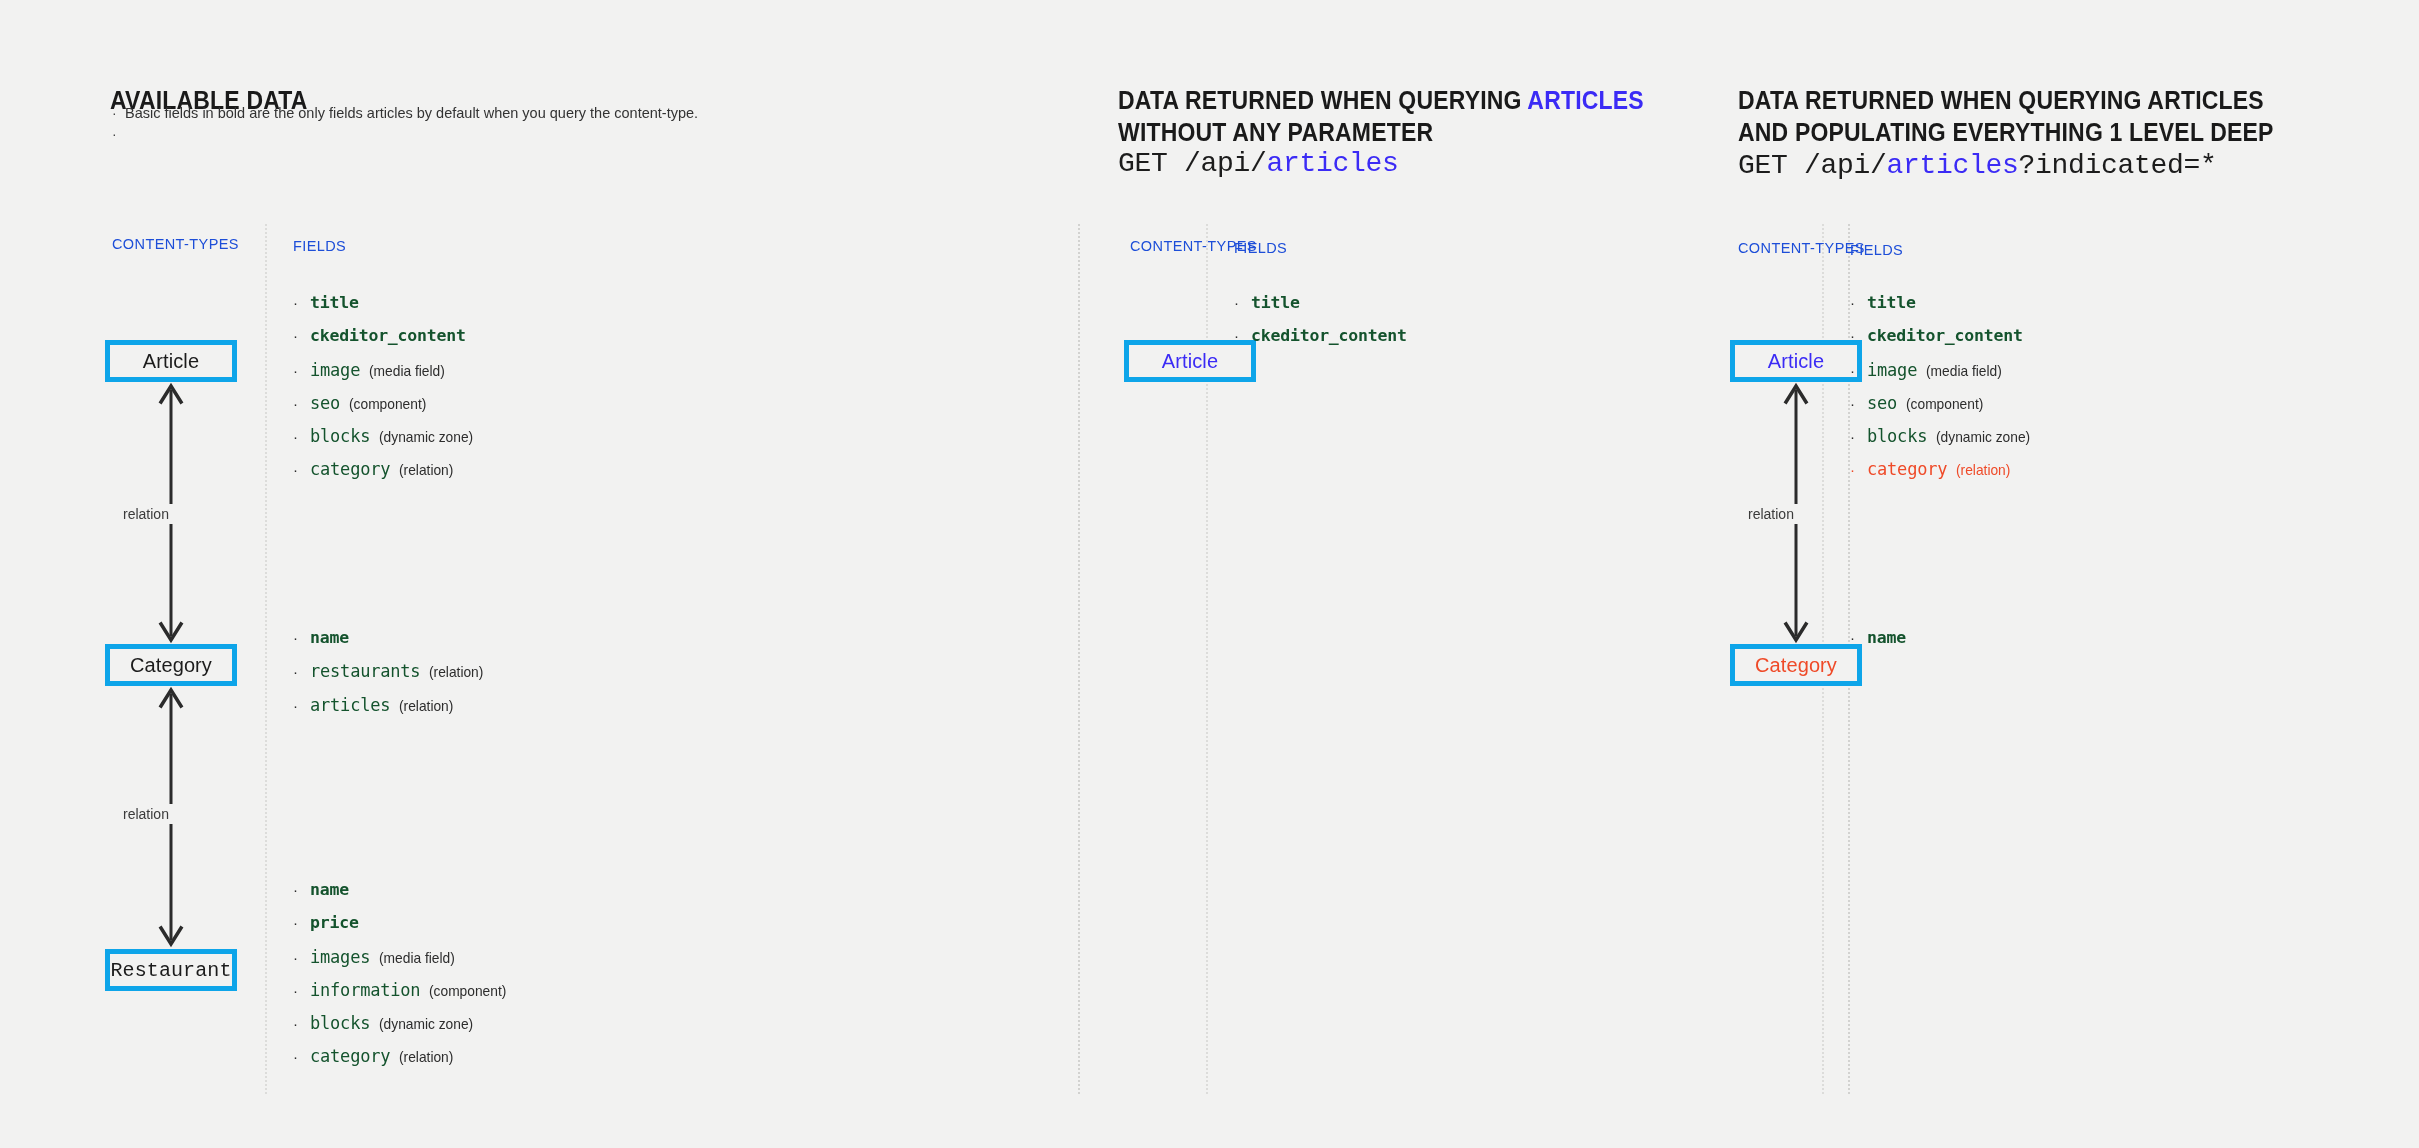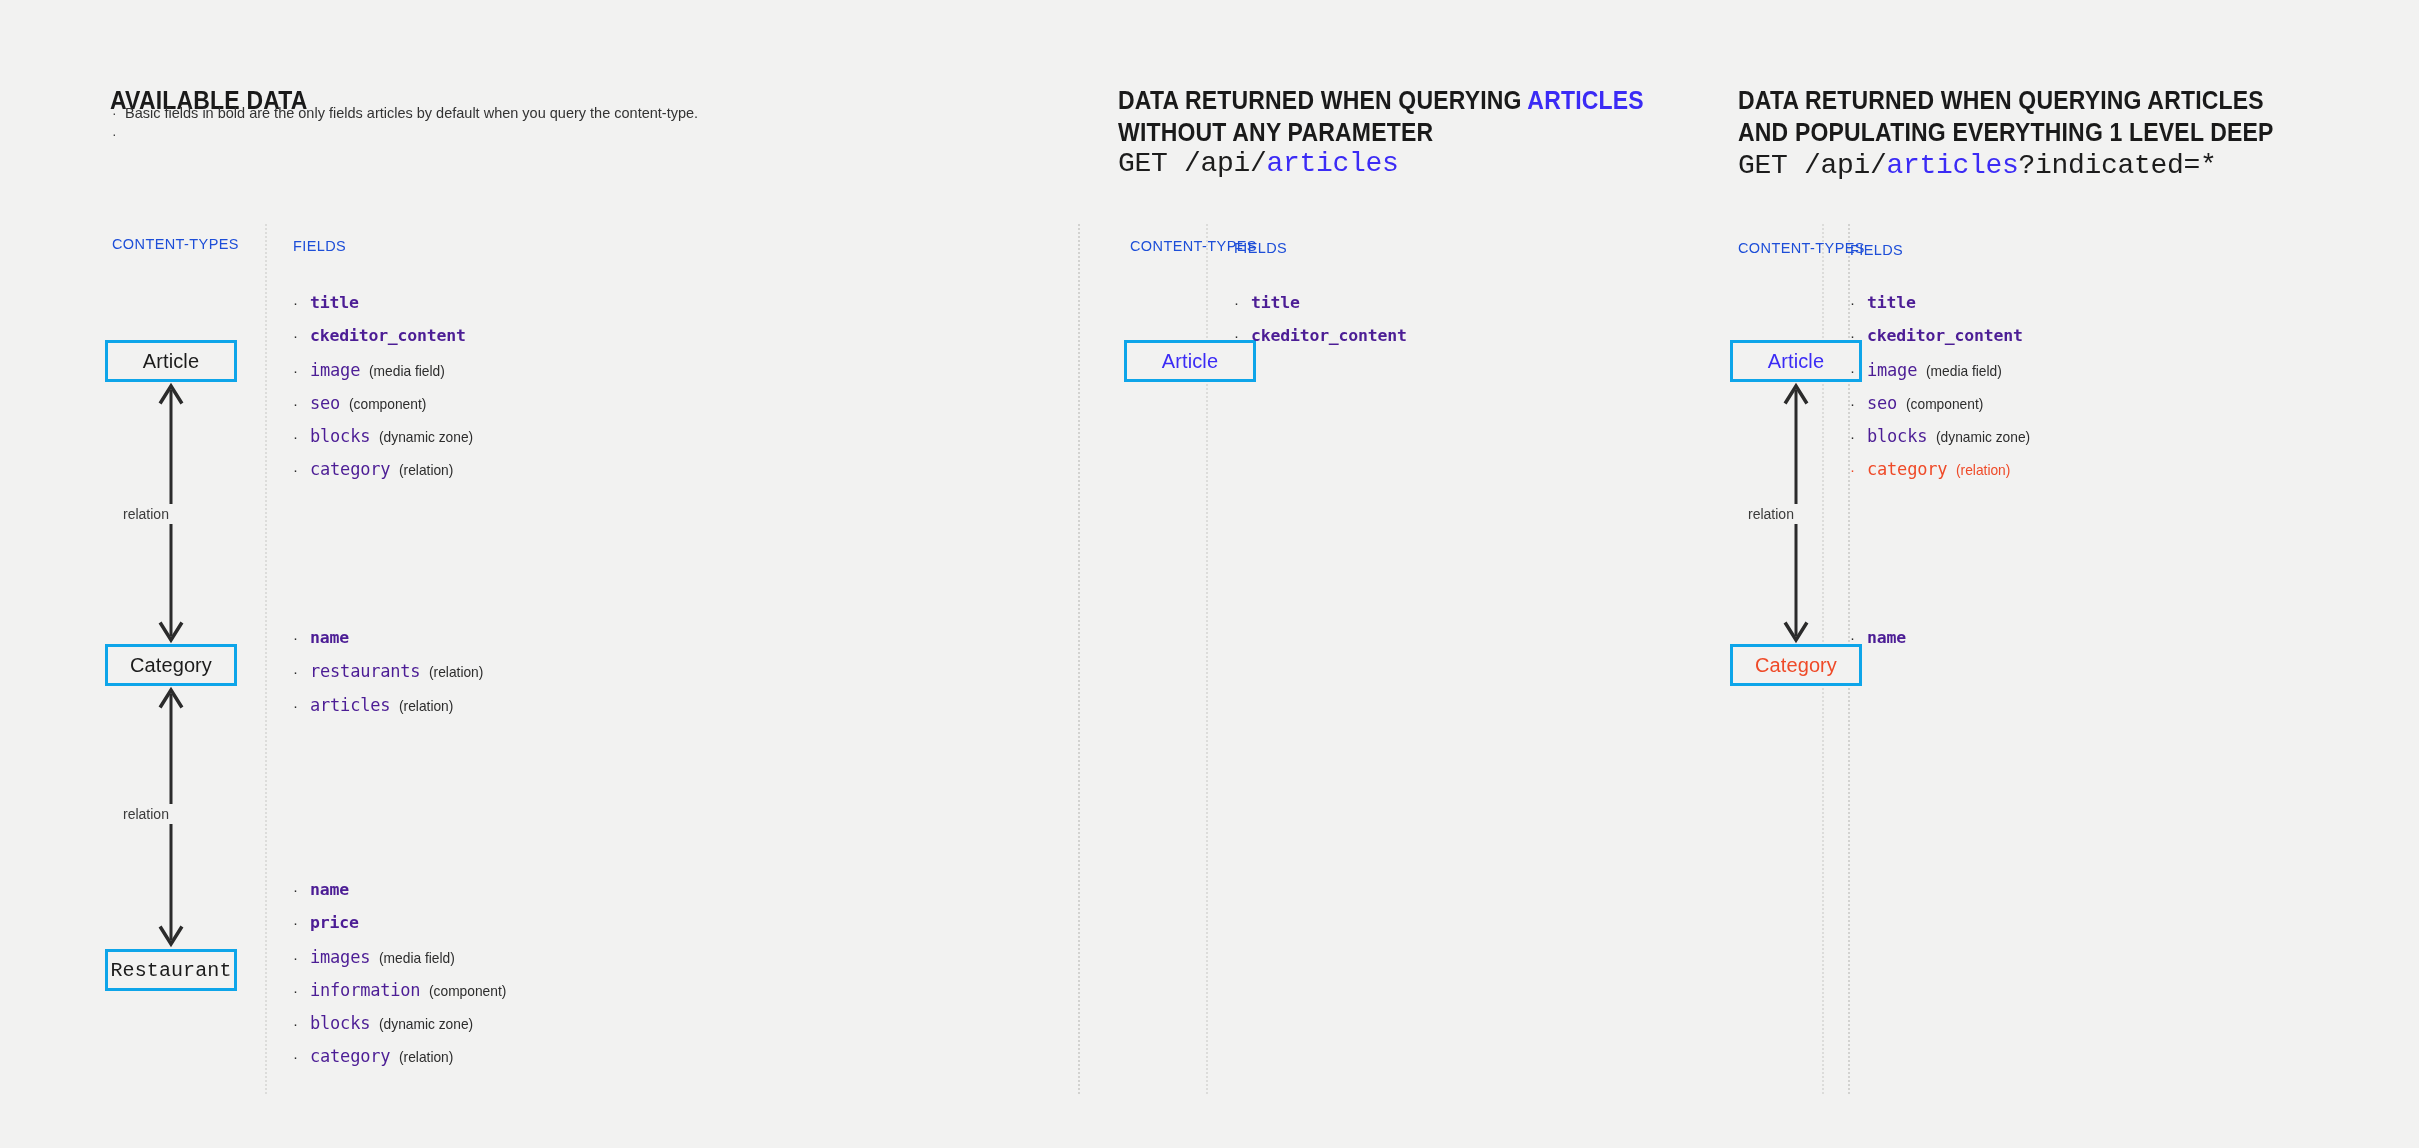--- a/index.html
+++ b/index.html
@@ -83,21 +83,21 @@
     position: absolute;
     width: 0;
     border-left: 2px dotted #dcdcda;
   }
 
   
   .entity {
     position: absolute;
     width: 132px;
     height: 42px;
-    border: 3px solid #0ea5e9;
+    border: 5px solid #0ea5e9;
     background: #f2f2f1;
     display: flex;
     align-items: center;
     justify-content: center;
     font-size: 20px;
     color: #1c1c1c;
     letter-spacing: 0.1px;
   }
   .entity.blue { color: #3b2bf5; }
   .entity.red  { color: #ef4a28; }
@@ -124,21 +124,21 @@
     white-space: nowrap;
   }
   .fbullet {
     width: 17px; flex: none;
     font-size: 15px; line-height: 1;
     color: #2a2a2a;
   }
   .fname {
     font-family: "DejaVu Sans Mono", monospace;
     font-size: 17px;
-    color: #4c1d95;
+    color: #14532d;
     letter-spacing: -0.2px;
   }
   .fname.basic { font-weight: bold; font-size: 16.5px; }
   .ftype {
     font-size: 14.5px;
     color: #2d2d2d;
     margin-left: 9px;
     transform: scaleX(0.95);
     transform-origin: left center;
   }

